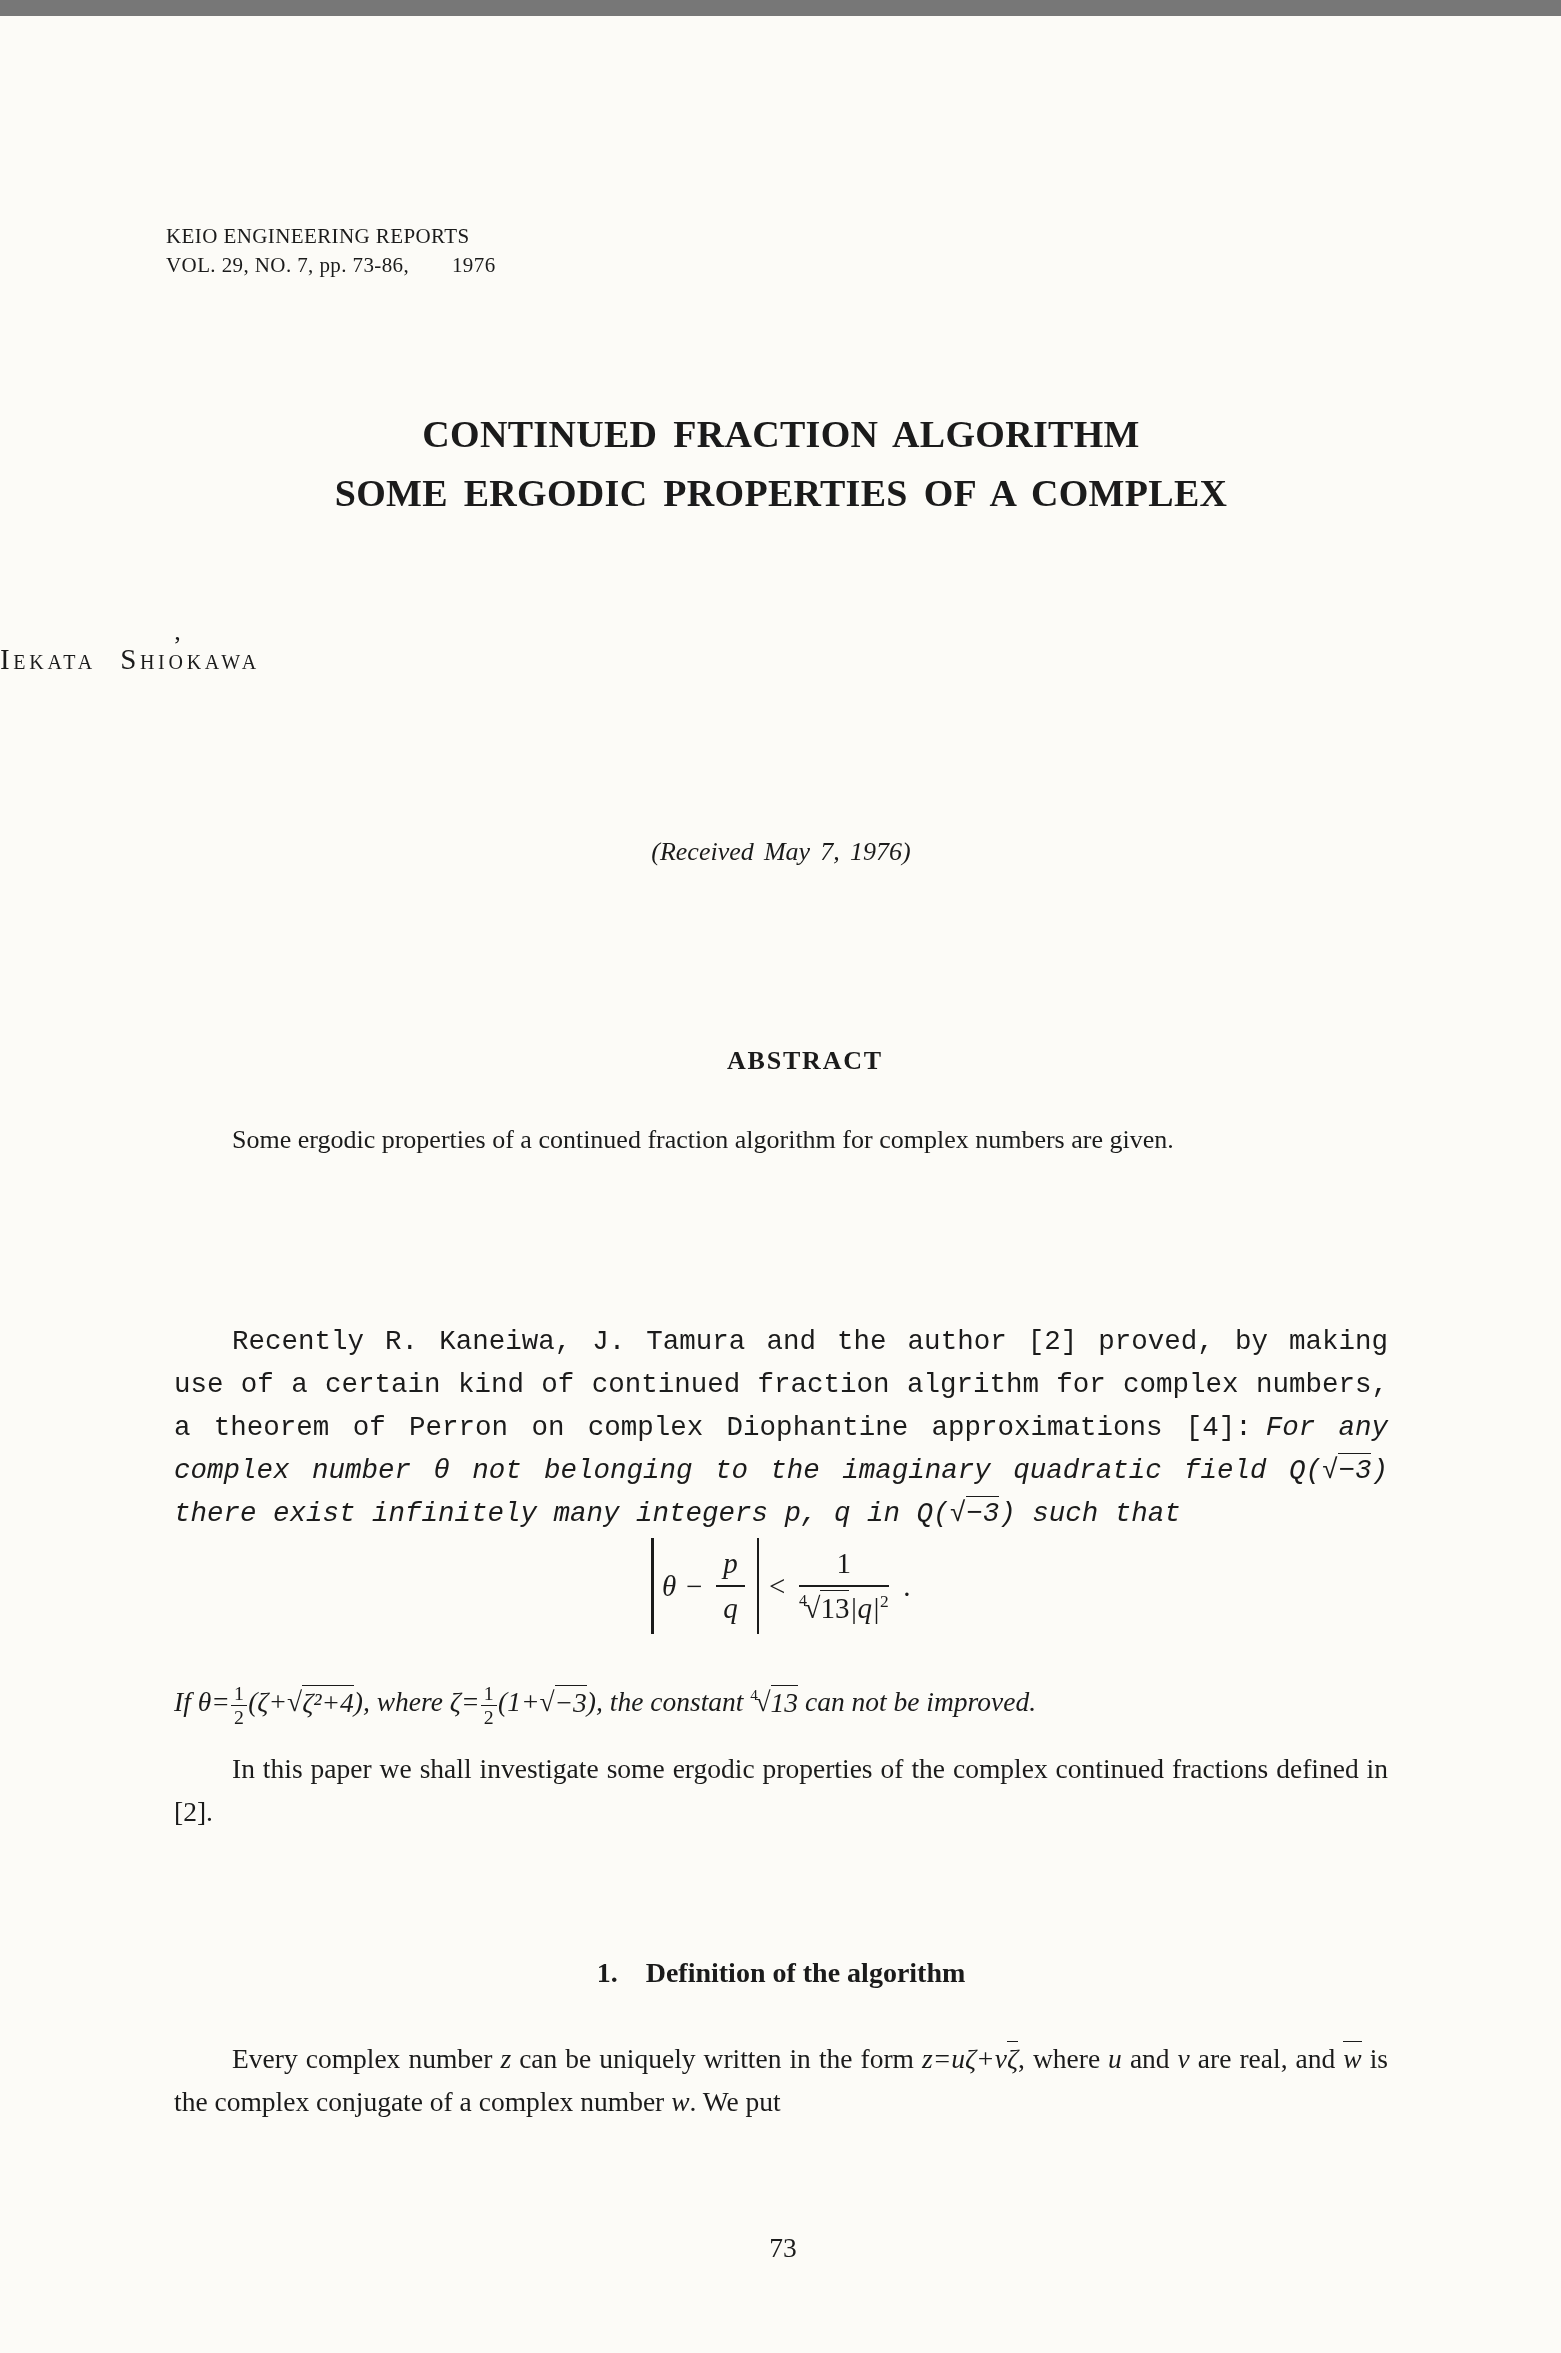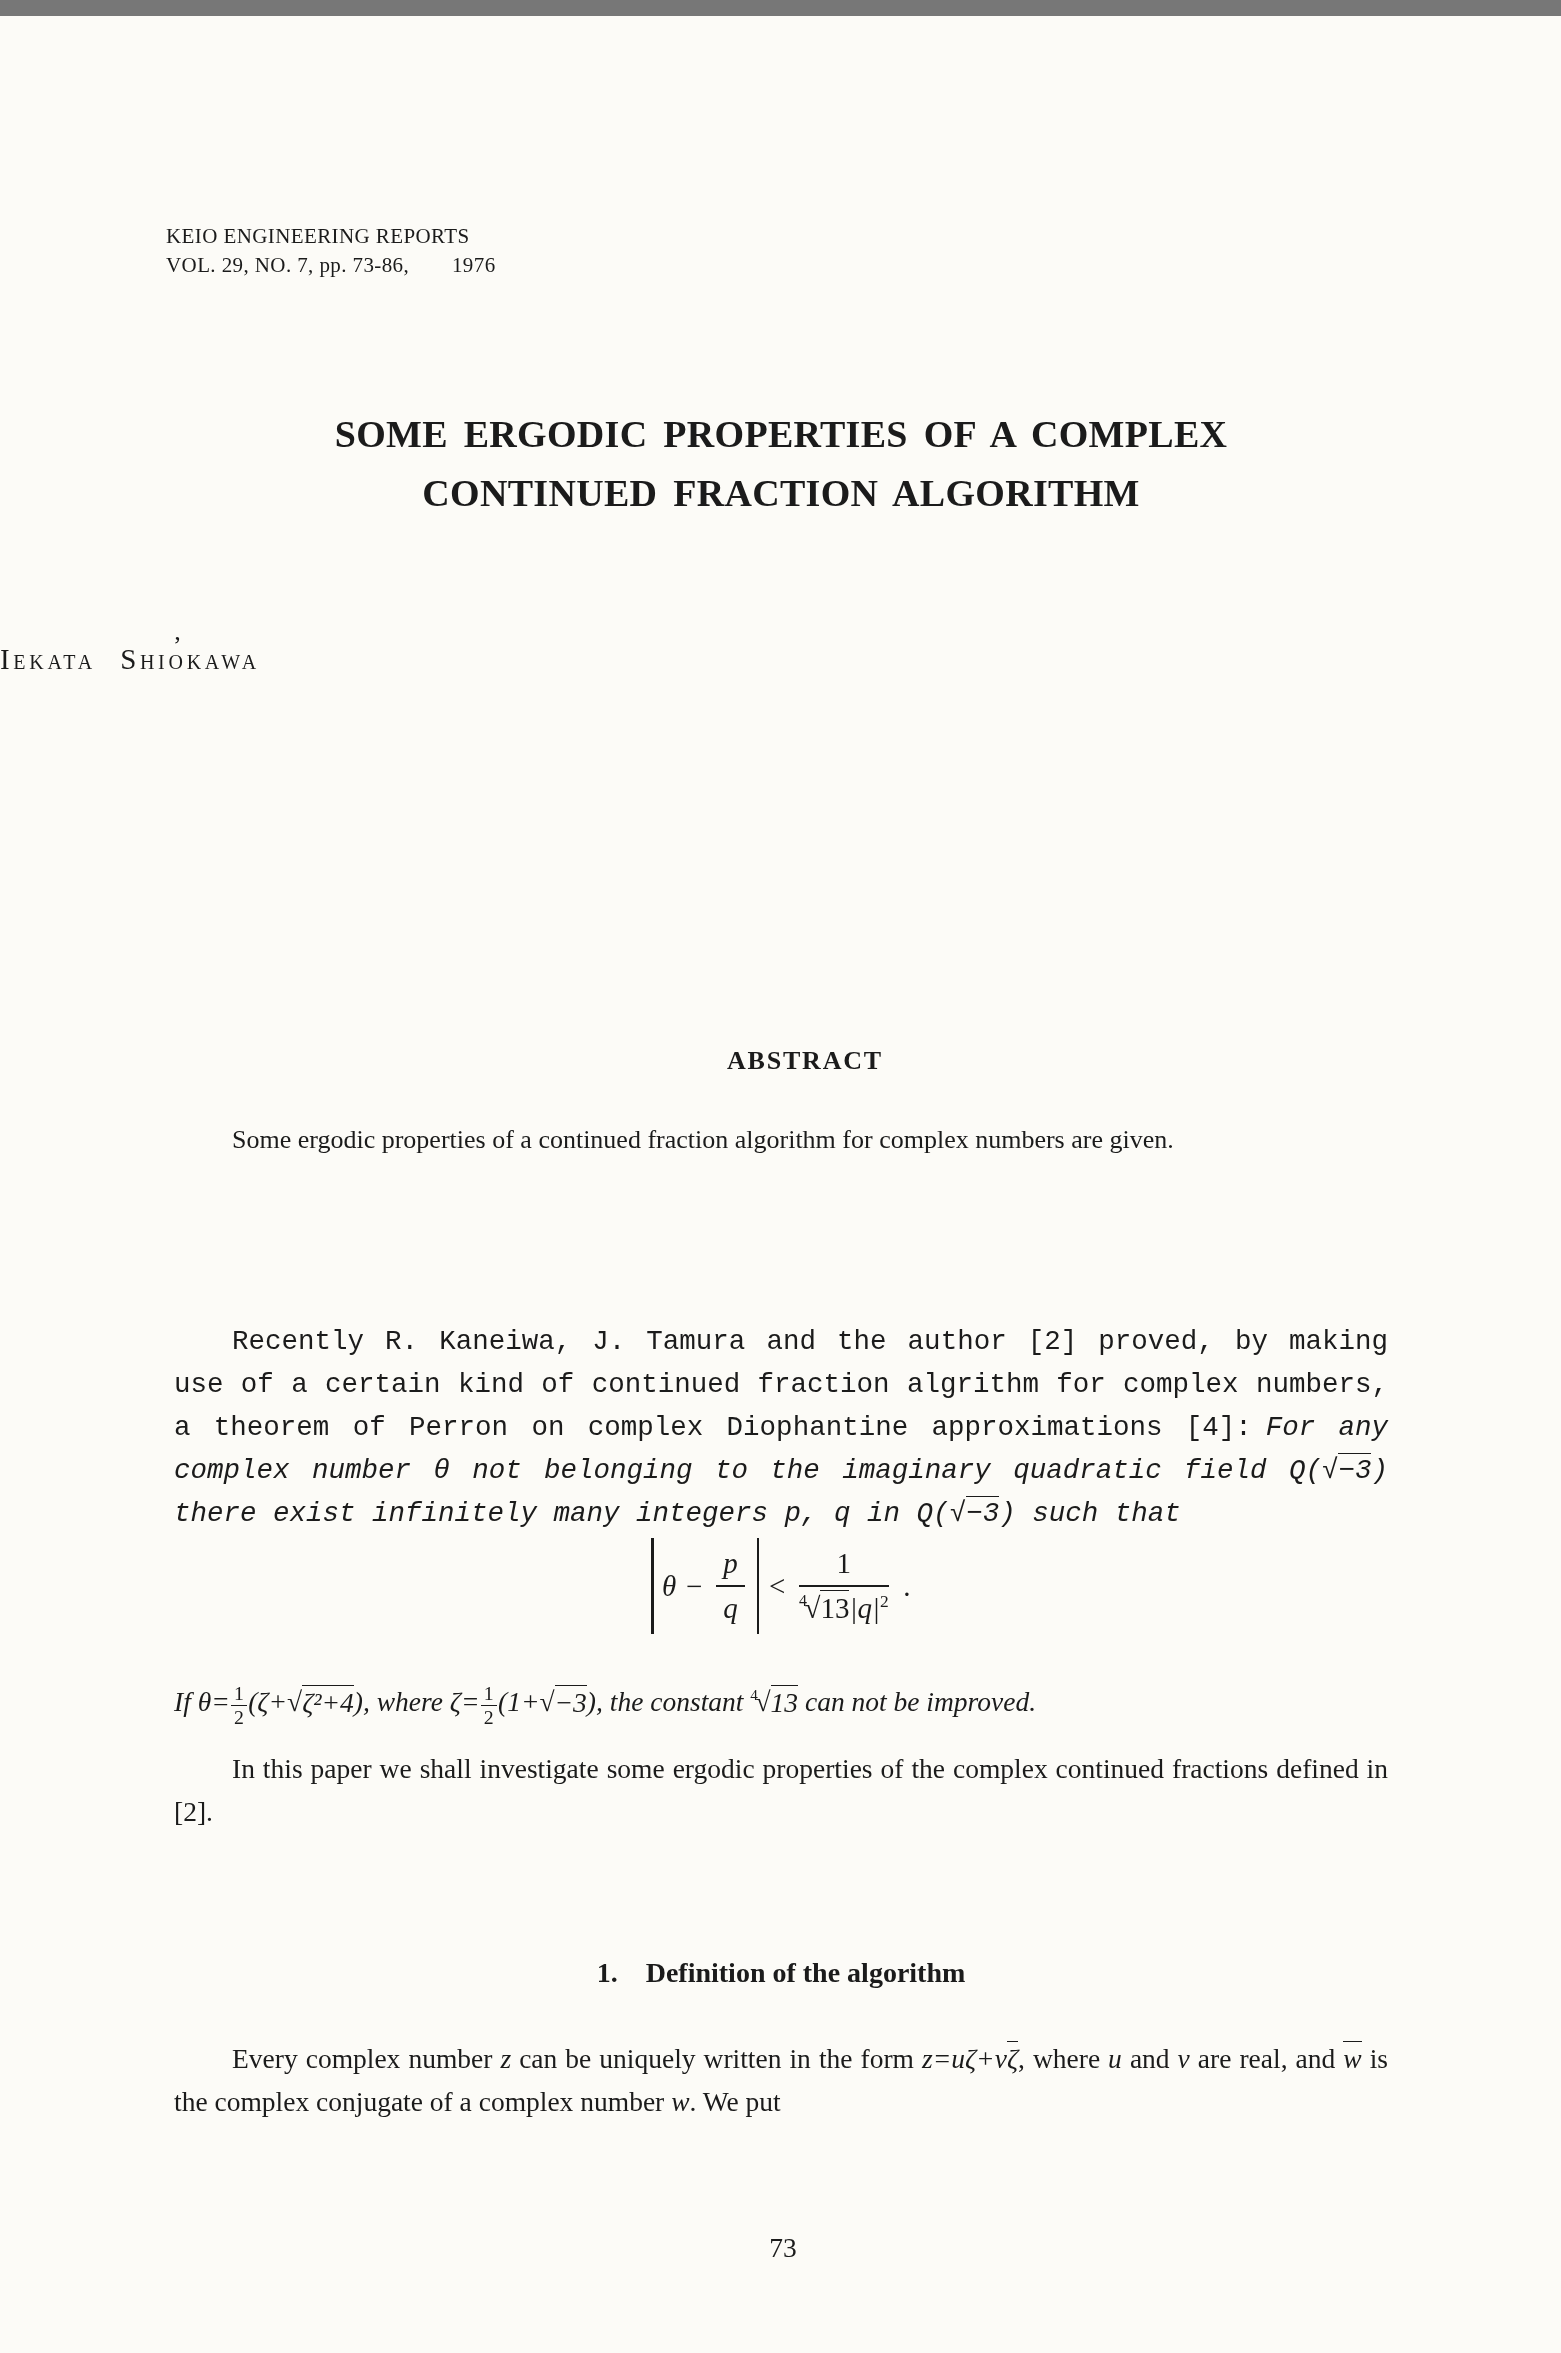--- a/index.html
+++ b/index.html
@@ -138,29 +138,30 @@
 <body>
 
 <div class="page">
 
   <div class="journal-header">
     <div>KEIO ENGINEERING REPORTS</div>
     <div>VOL. 29, NO. 7, pp. 73-86,  1976</div>
   </div>
 
   <h1 class="paper-title">
+    <span>CONTINUED FRACTION ALGORITHM</span>
     <span>SOME ERGODIC PROPERTIES OF A COMPLEX</span>
-    <span>CONTINUED FRACTION ALGORITHM</span>
   </h1>
 
   <div class="margin-mark">’</div>
 
   <div class="author">Iekata Shiokawa</div>
 
 
+  <div class="received">(Received May 7, 1976)</div>
 
   <div class="abs-head">ABSTRACT</div>
   <p class="abs-text">Some ergodic properties of a continued fraction algorithm for complex numbers are given.</p>
 
   <p class="bodypara indent p-intro"><span>Recently R. Kaneiwa, J. Tamura and the author [2] proved, by making use of a certain kind of continued fraction algrithm for complex numbers, a theorem of Perron on complex Diophantine approximations [4]: </span><span class="it">For any complex number θ not belonging to the imaginary quadratic field Q(</span><span class="it">√</span><span class="it olx">−3</span><span class="it">) there exist infinitely many integers p, q in Q(</span><span class="it">√</span><span class="it olx">−3</span><span class="it">) such that</span></p>
 
   <div class="formula">
     <span class="vbar left"></span>
     <span class="fvar">θ</span>
     <span class="fop">−</span>

